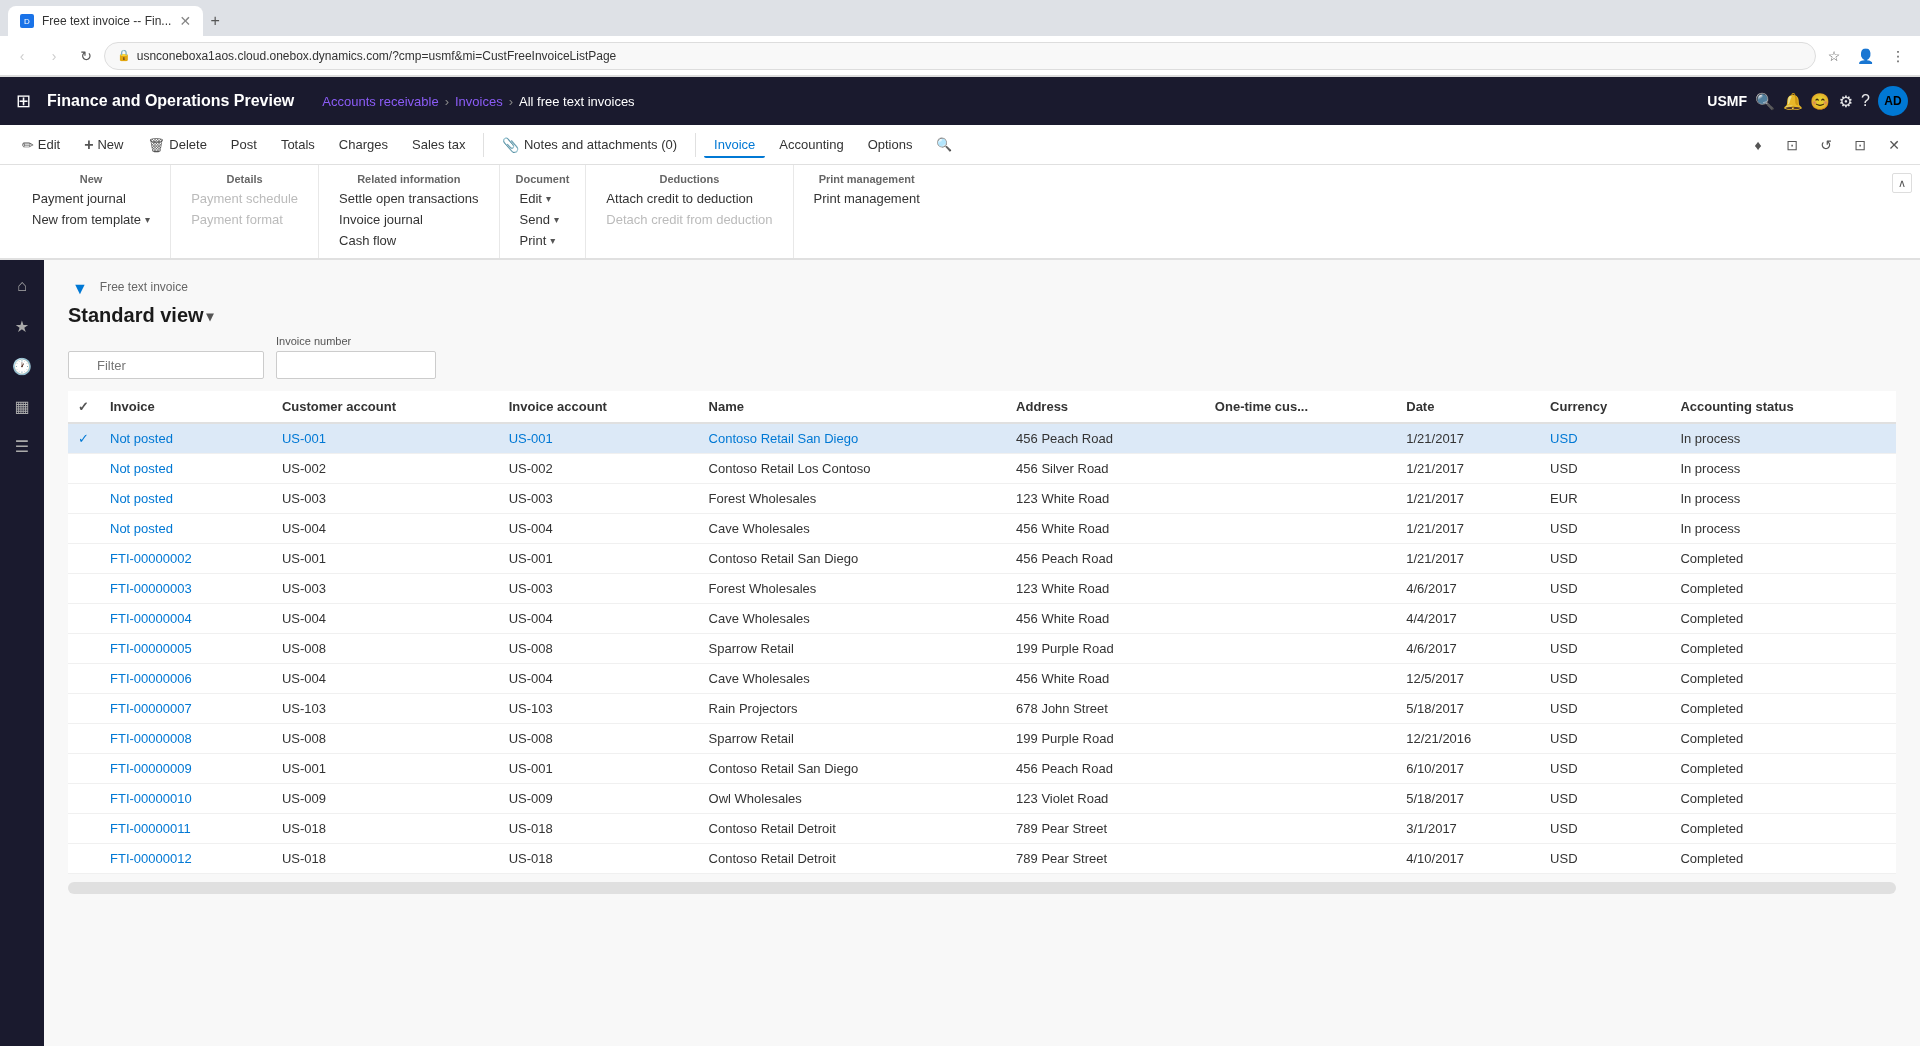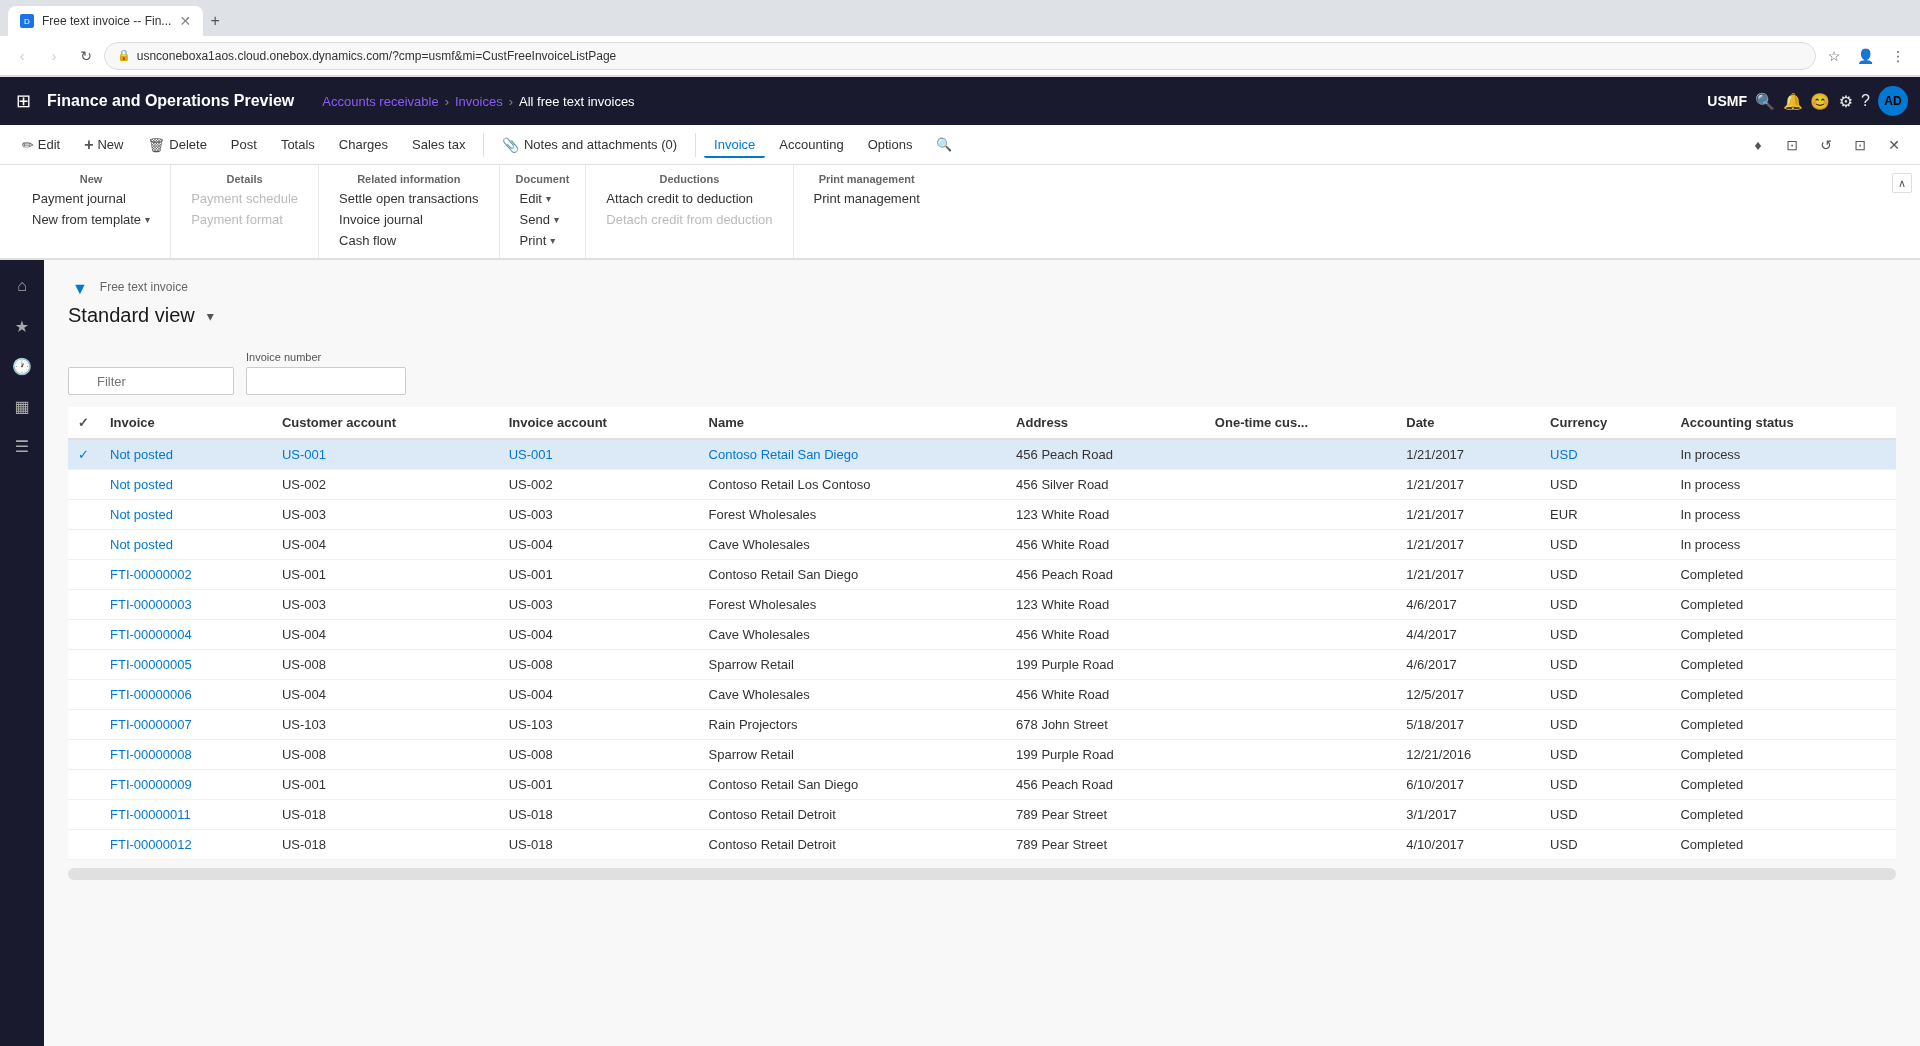--- a/index.html
+++ b/index.html
@@ -175,42 +175,42 @@
     .ribbon-arrow { font-size: 10px; color: #555; }
 
     
     .main-content {
       background: #f8f8f8;
       flex: 1;
       overflow-y: auto;
       padding: 16px 24px;
     }
     .page-subtitle { font-size: 12px; color: #666; margin-bottom: 4px; }
-    .page-title { font-size: 20px; font-weight: 400; color: #1a1a1a; margin-bottom: 24px; display: flex; align-items: center; gap: 12px; }
+    .page-title { font-size: 20px; font-weight: 700; color: #1a1a1a; margin-bottom: 8px; display: flex; align-items: center; gap: 3px; }
     .page-title-arrow { font-size: 14px; color: #555; }
 
     
     .filters-row {
       display: flex;
       align-items: flex-end;
       gap: 12px;
       margin-bottom: 12px;
     }
     .filter-group { display: flex; flex-direction: column; gap: 4px; }
     .filter-label { font-size: 11px; color: #555; }
     .filter-input {
       height: 28px;
       border: 1px solid #ccc;
       border-radius: 2px;
       padding: 0 8px;
       font-size: 13px;
       background: #fff;
     }
     .filter-input-search {
-      width: 166px;
+      width: 196px;
       padding-left: 28px;
       position: relative;
     }
     .filter-search-wrapper { position: relative; }
     .filter-search-icon {
       position: absolute; left: 8px; top: 50%; transform: translateY(-50%);
       color: #888; font-size: 12px;
     }
     .filter-invoice-num { width: 160px; }
 
@@ -639,20 +639,32 @@
                 <td>US-001</td>
                 <td>Contoso Retail San Diego</td>
                 <td>456 Peach Road</td>
                 <td></td>
                 <td>6/10/2017</td>
                 <td>USD</td>
                 <td>Completed</td>
               </tr>
               <tr>
                 <td></td>
+                <td><a class="row-link" href="#">FTI-00000010</a></td>
+                <td>US-009</td>
+                <td>US-009</td>
+                <td>Owl Wholesales</td>
+                <td>123 Violet Road</td>
+                <td></td>
+                <td>5/18/2017</td>
+                <td>USD</td>
+                <td>Completed</td>
+              </tr>
+              <tr>
+                <td></td>
                 <td><a class="row-link" href="#">FTI-00000011</a></td>
                 <td>US-018</td>
                 <td>US-018</td>
                 <td>Contoso Retail Detroit</td>
                 <td>789 Pear Street</td>
                 <td></td>
                 <td>3/1/2017</td>
                 <td>USD</td>
                 <td>Completed</td>
               </tr>

